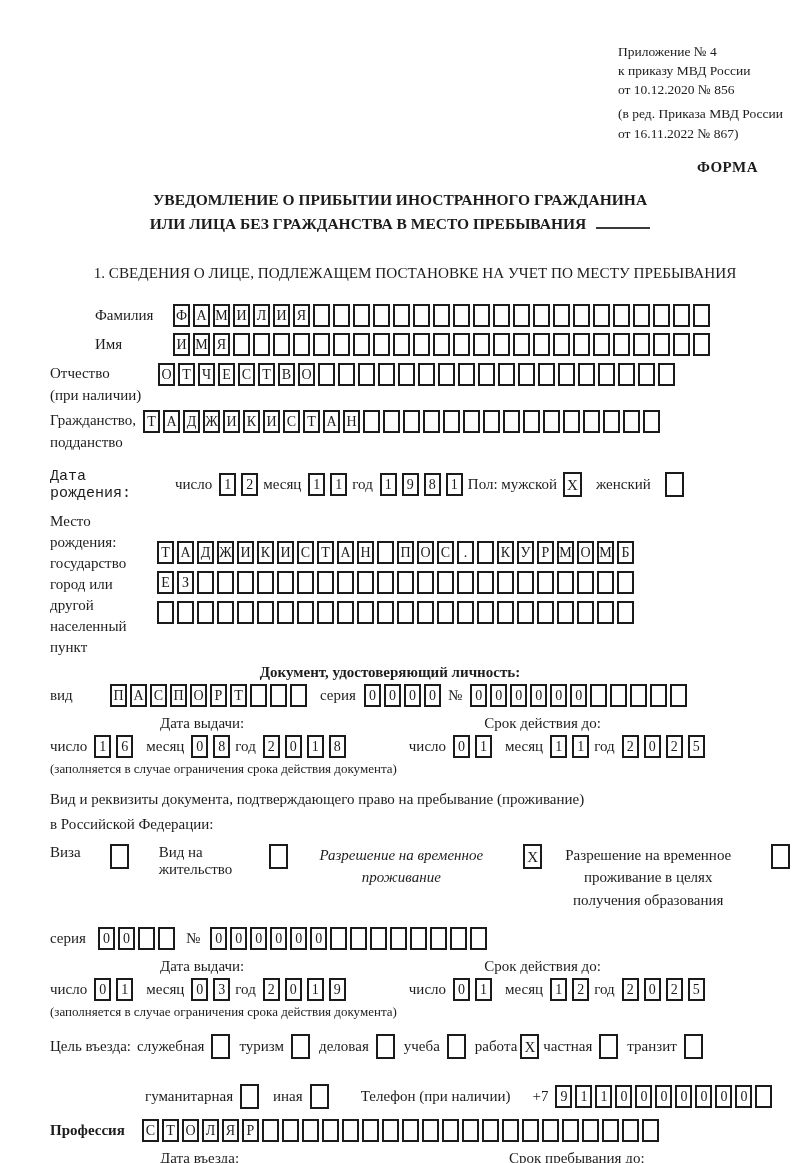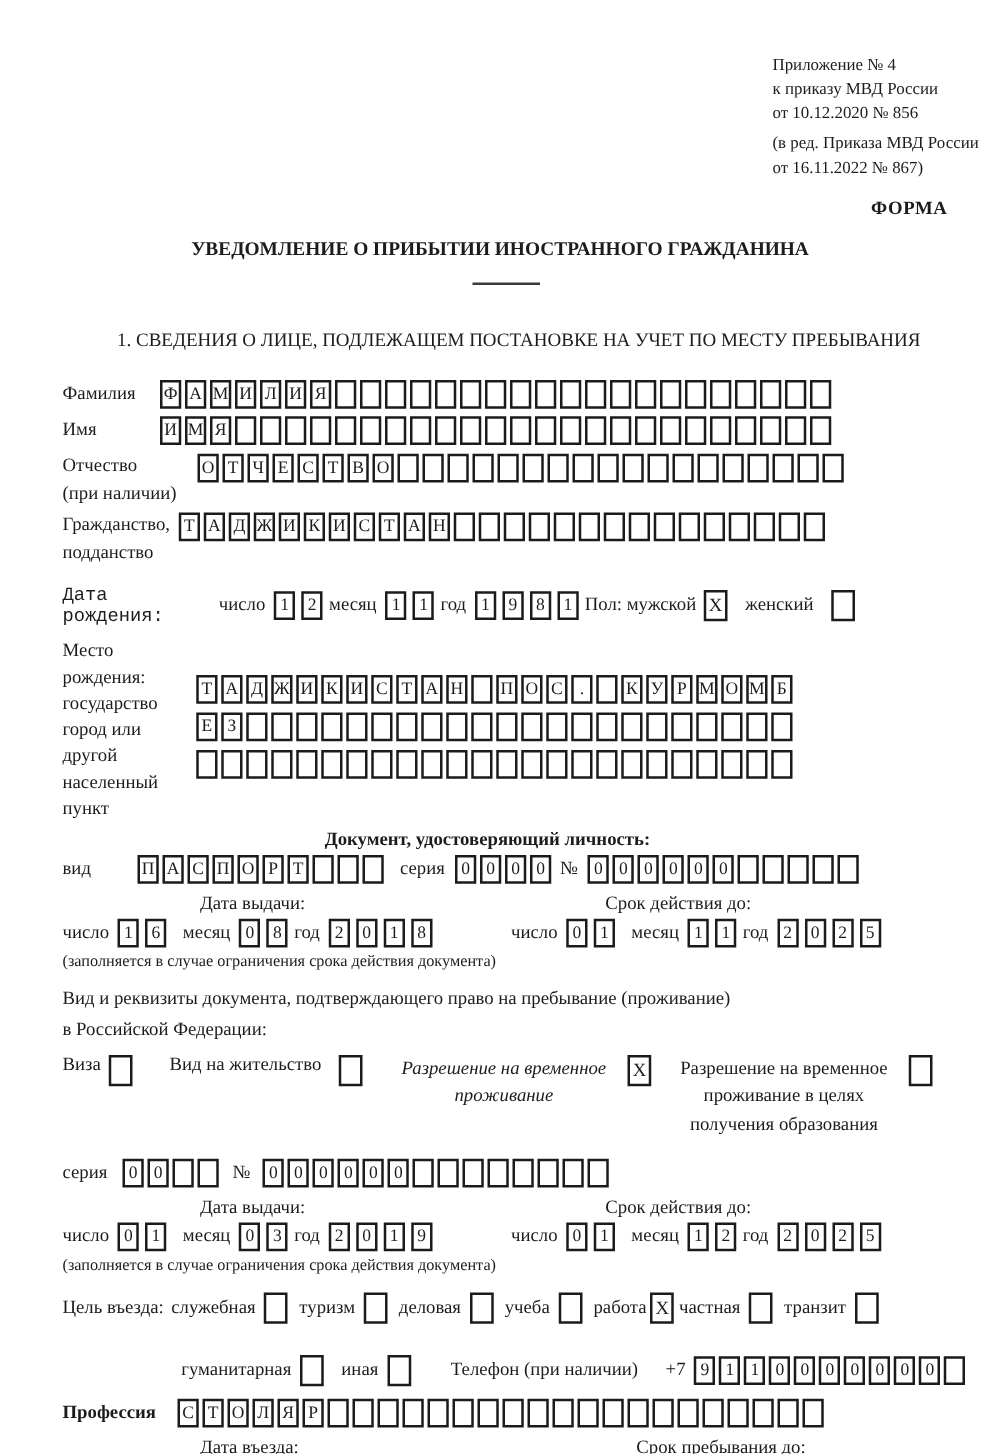--- a/index.html
+++ b/index.html
@@ -36,38 +36,38 @@
   }
   .dcells .cell { margin-right: 5px; }
   .dcells { display: inline-flex; }
 
   
   .cb {
     display: inline-block; width: 19px; height: 25px; border: 2px solid #1b1b1b;
     text-align: center; line-height: 22px; font-size: 15px; flex: 0 0 auto; background:#fff;
   }
 
-  .w78  { width: 78px;  }
+  .w78  { width: 78px; margin-left: 45px;  }
   .w93  { width: 93px;  }
   .w108 { width: 108px; }
   .two-line { line-height: 1.45; }
 
   
   .dp-head { display: flex; margin-top: 8px; }
   .dp-vals { display: flex; align-items: center; margin-top: 3px; }
   .dlab { margin-right: 7px; }
   .dp-note { text-align: left; font-size: 13px; margin-top: 3px; padding-right: 8px; }
 
   .doc-heading { text-align: center; font-weight: bold; margin-top: 6px; margin-right: 60px; }
 
   .intro { line-height: 1.7; margin-top: 10px; }
 
   
   .opt-row { display: flex; align-items: flex-start; margin-top: 6px; }
-  .opt { display: flex; align-items: flex-start; }
+  .opt { display: flex; align-items: flex-start; gap: 23px; }
   .opt .txt { display: inline-block; }
   .opt .txt.c { text-align: center; }
 
   
   .purp { display: flex; align-items: center; margin-top: 14px; }
   .purp .cb { margin-left: 7px; }
 </style>
 </head>
 <body>
 
@@ -81,21 +81,21 @@
       <div>(в ред. Приказа МВД России</div>
       <div>от 16.11.2022 № 867)</div>
     </div>
   </div>
 
   <div class="forma">ФОРМА</div>
 
   <div class="title">
     <div>УВЕДОМЛЕНИЕ О ПРИБЫТИИ ИНОСТРАННОГО ГРАЖДАНИНА</div>
     <div>
-      <span class="uline"></span>
+      <span>ИЛИ ЛИЦА БЕЗ ГРАЖДАНСТВА В МЕСТО ПРЕБЫВАНИЯ</span><span class="uline"></span>
     </div>
   </div>
 
   <div class="sec-heading">1. СВЕДЕНИЯ О ЛИЦЕ, ПОДЛЕЖАЩЕМ ПОСТАНОВКЕ НА УЧЕТ ПО МЕСТУ ПРЕБЫВАНИЯ</div>
 
   <div class="row" style="margin-top:22px;">
     <span class="lbl w78">Фамилия</span>
     <span class="cells">
         <span class="cell">Ф</span>
         <span class="cell">А</span>

